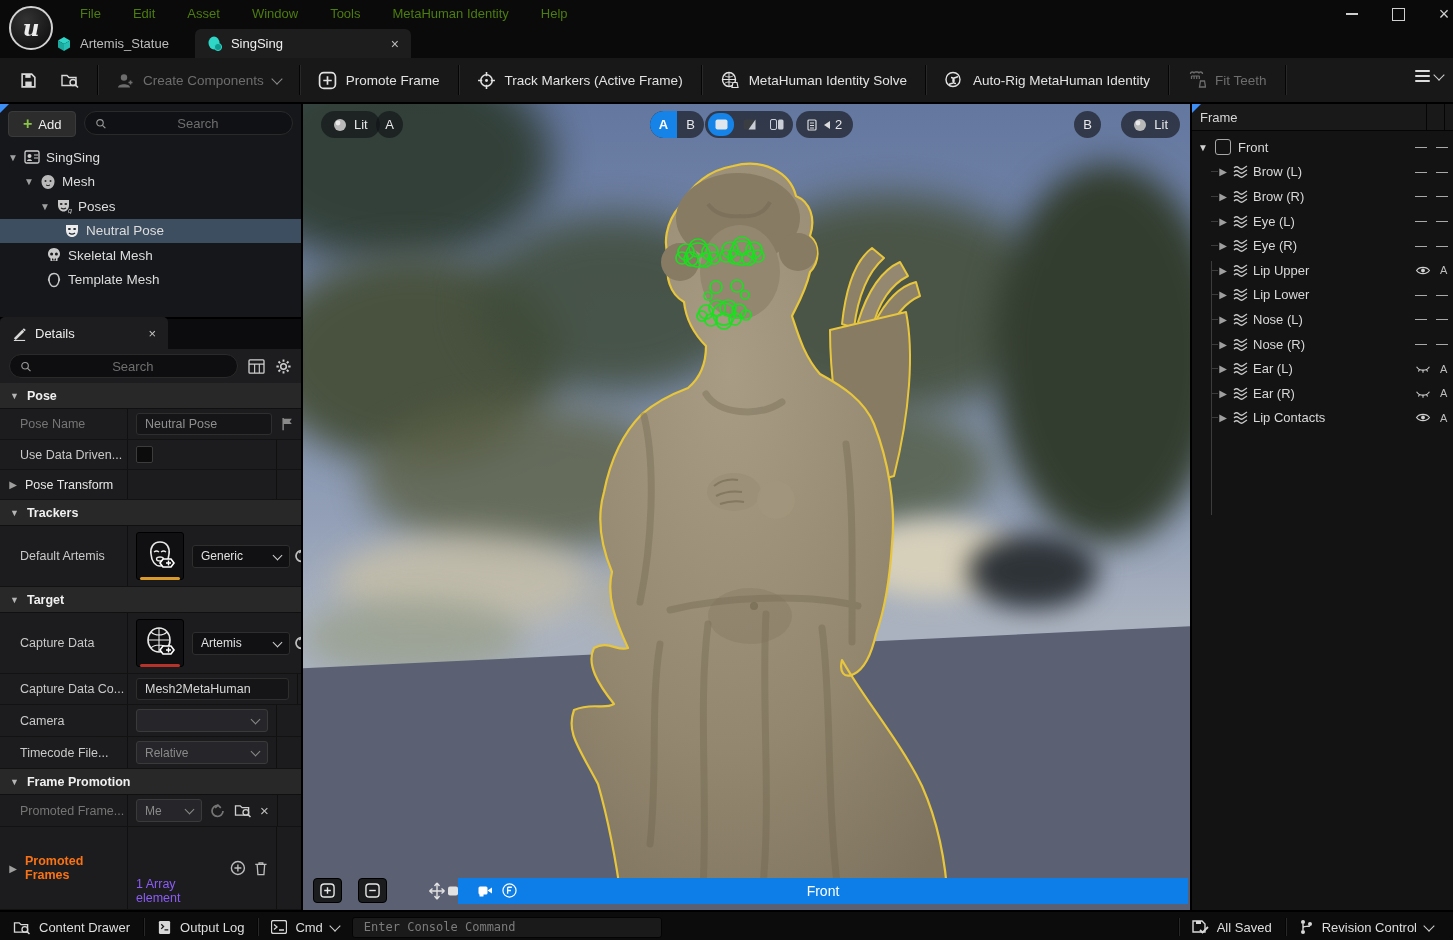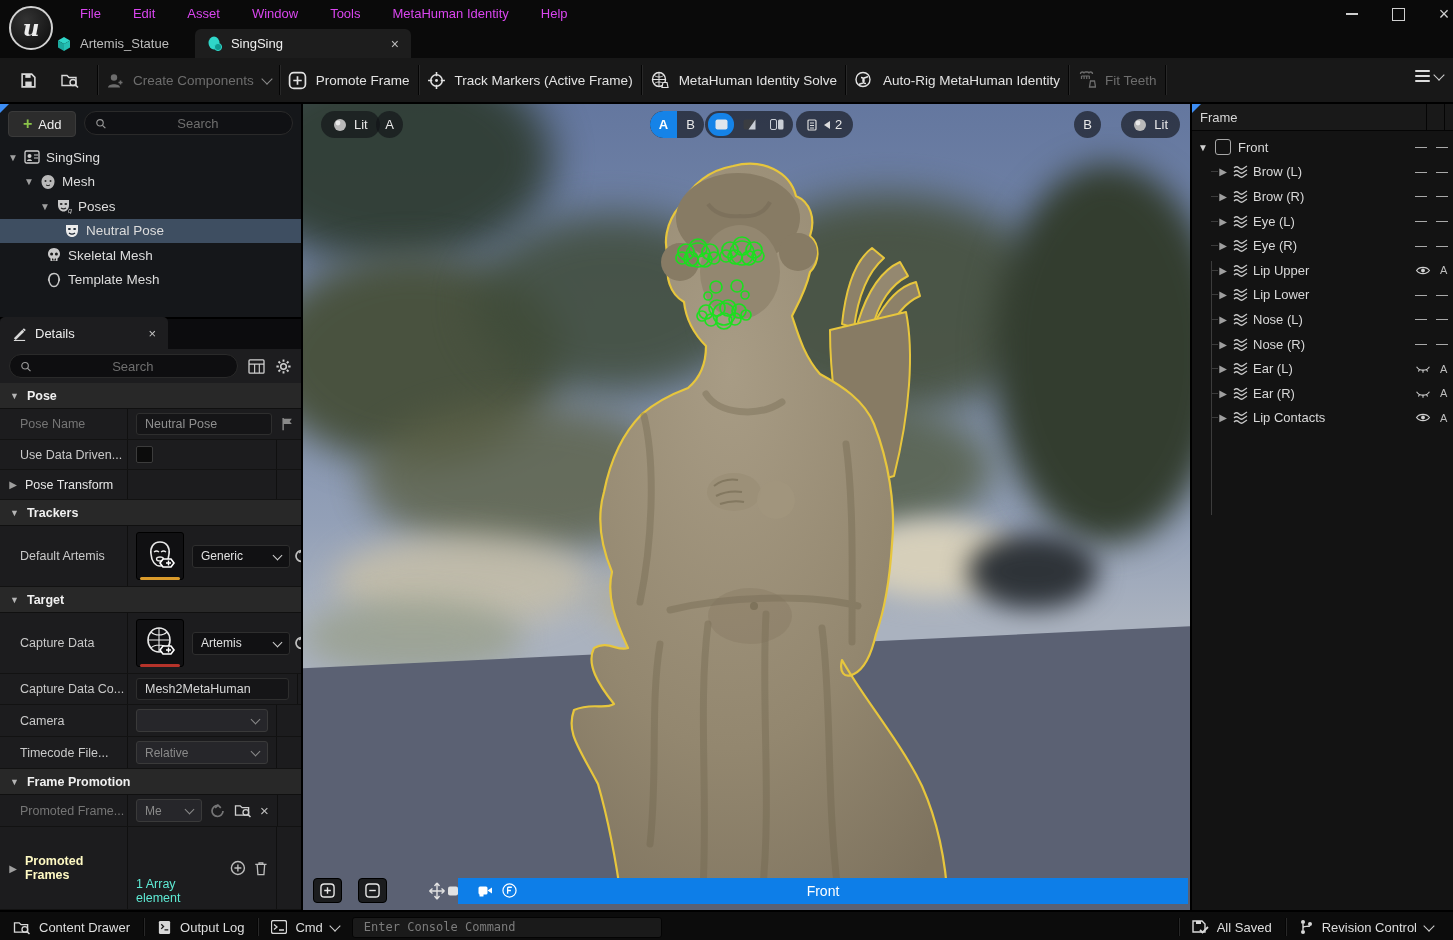--- a/index.html
+++ b/index.html
@@ -2,37 +2,37 @@
 <html><head>
 <meta charset="utf-8">
 <style>
   html,body{margin:0;padding:0;}
   body{width:1453px;height:940px;background:#000;font-family:"Liberation Sans",sans-serif;
        color:#d6d6d6;overflow:hidden;position:relative;user-select:none;}
   svg{display:block;}
 
   
   .titlebar{height:28px;background:#0a0a0a;display:flex;align-items:center;padding-left:64px;position:relative;}
-  .menu-item{padding:0 16px;font-size:13px;color:#d946ef;line-height:28px;cursor:default;}
+  .menu-item{padding:0 16px;font-size:13px;color:#4d7c0f;line-height:28px;cursor:default;}
   .winctl{position:absolute;right:0;top:0;height:28px;display:flex;align-items:center;}
   .winbtn{width:46px;height:28px;display:flex;align-items:center;justify-content:center;color:#cfcfcf;}
   .logo{position:absolute;left:9px;top:6px;width:44px;height:44px;border-radius:50%;
         background:radial-gradient(circle at 38% 30%,#333,#0a0a0a);border:2px solid #d2d2d2;
         box-sizing:border-box;display:flex;align-items:center;justify-content:center;z-index:9;}
   .logo span{font-family:"DejaVu Serif",serif;font-style:italic;font-weight:bold;font-size:23px;color:#ececec;margin-top:-2px;}
 
   
   .tabbar{height:30px;background:#0a0a0a;display:flex;align-items:flex-end;padding-left:44px;}
   .tab{height:29px;display:flex;align-items:center;padding:0 12px;font-size:13px;color:#bdbdbd;gap:8px;box-sizing:border-box;}
   .tab.active{background:#1d1d1d;border-radius:6px 6px 0 0;color:#f0f0f0;width:216px;margin-left:14px;}
   .tab .close{margin-left:auto;color:#bdbdbd;font-size:14px;}
 
   
   .toolbar{height:44px;background:#181818;display:flex;align-items:center;position:relative;}
-  .tbtn{display:flex;align-items:center;gap:9px;padding:0 8px;height:44px;font-size:13.5px;color:#e2e2e2;white-space:nowrap;}
+  .tbtn{display:flex;align-items:center;gap:9px;padding:0 18px;height:44px;font-size:13.5px;color:#e2e2e2;white-space:nowrap;}
   .tbtn.disabled{color:#6d6d6d;}
   .vsep{width:1px;height:30px;background:#050505;box-shadow:1px 0 0 #282828;}
   .hamburger{position:absolute;right:10px;top:12px;display:flex;align-items:center;gap:5px;}
   .hamburger .bars{display:flex;flex-direction:column;gap:3px;}
   .hamburger .bars i{width:15px;height:2px;background:#dcdcdc;border-radius:1px;}
   .chev{width:7px;height:7px;border-right:1.6px solid #cfcfcf;border-bottom:1.6px solid #cfcfcf;transform:rotate(45deg);margin-top:-3px;}
   .chev.dim{border-color:#8a8a8a;}
 
   
   .main{display:flex;height:808px;background:#000;gap:2px;padding-top:2px;box-sizing:border-box;}
@@ -552,24 +552,24 @@
               <circle cx="12" cy="10" r="3" fill="none" stroke="#cfcfcf" stroke-width="1.4"></circle>
               <line x1="14.2" y1="12.2" x2="17" y2="15" stroke="#cfcfcf" stroke-width="1.6"></line>
               </svg>
             <span class="icobtn" style="font-size:15px;color:#bdbdbd;">×</span>
           </div>
           <div class="resetcol"></div>
         </div>
         <div class="drow">
           <div class="name" style="padding-left:8px;gap:7px;">
             <span class="exp">▶</span>
-            <span style="color:#fef9c3;font-weight:bold;">Promoted Frames</span>
+            <span style="color:#f97316;font-weight:bold;">Promoted Frames</span>
           </div>
           <div class="val">
-            <span style="color:#5eead4;margin-top:46px;">1 Array element</span>
+            <span style="color:#8b5cf6;margin-top:46px;">1 Array element</span>
             <svg width="16" height="16" viewBox="0 0 16 16" class="icobtn">
               <circle cx="8" cy="8" r="6.6" fill="none" stroke="#bdbdbd" stroke-width="1.4"></circle>
               <path d="M8 4.5 V11.5 M4.5 8 H11.5" stroke="#bdbdbd" stroke-width="1.4"></path>
               </svg>
             <svg width="14" height="15" viewBox="0 0 14 16" class="icobtn">
               <path d="M1 3.5 H13 M5 3.5 V2 H9 V3.5" fill="none" stroke="#bdbdbd" stroke-width="1.4"></path>
               <path d="M3 3.5 L3.8 14.5 H10.2 L11 3.5" fill="none" stroke="#bdbdbd" stroke-width="1.4"></path>
               </svg>
           </div>
           <div class="resetcol"></div>

